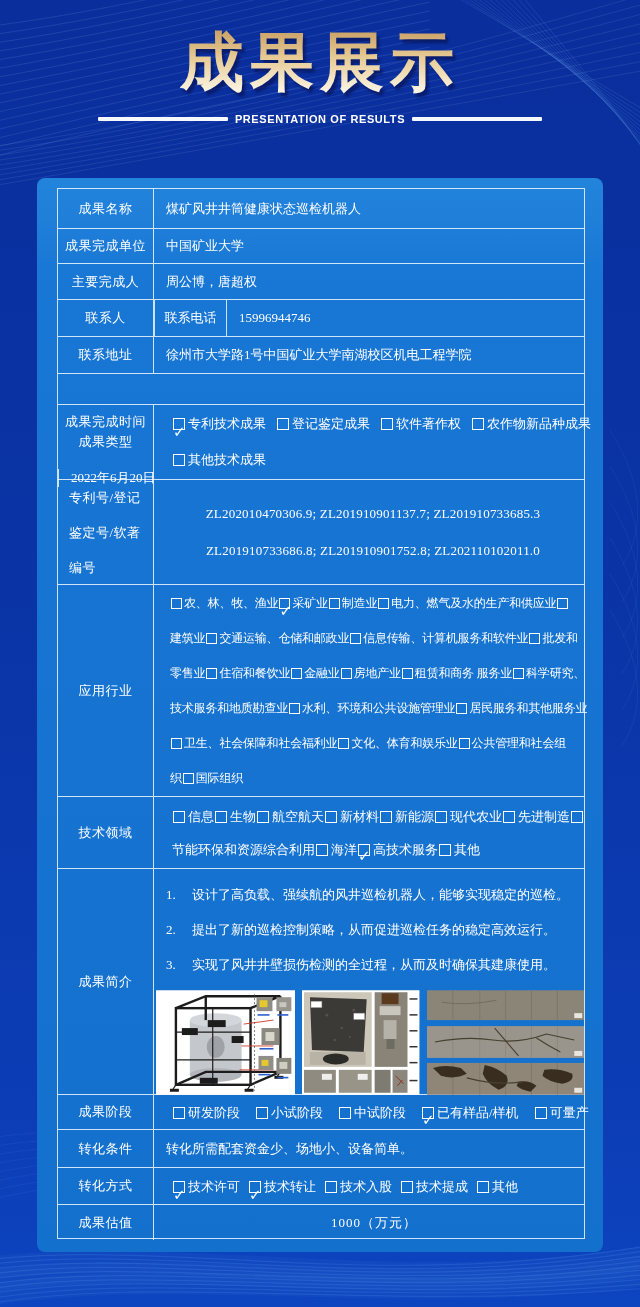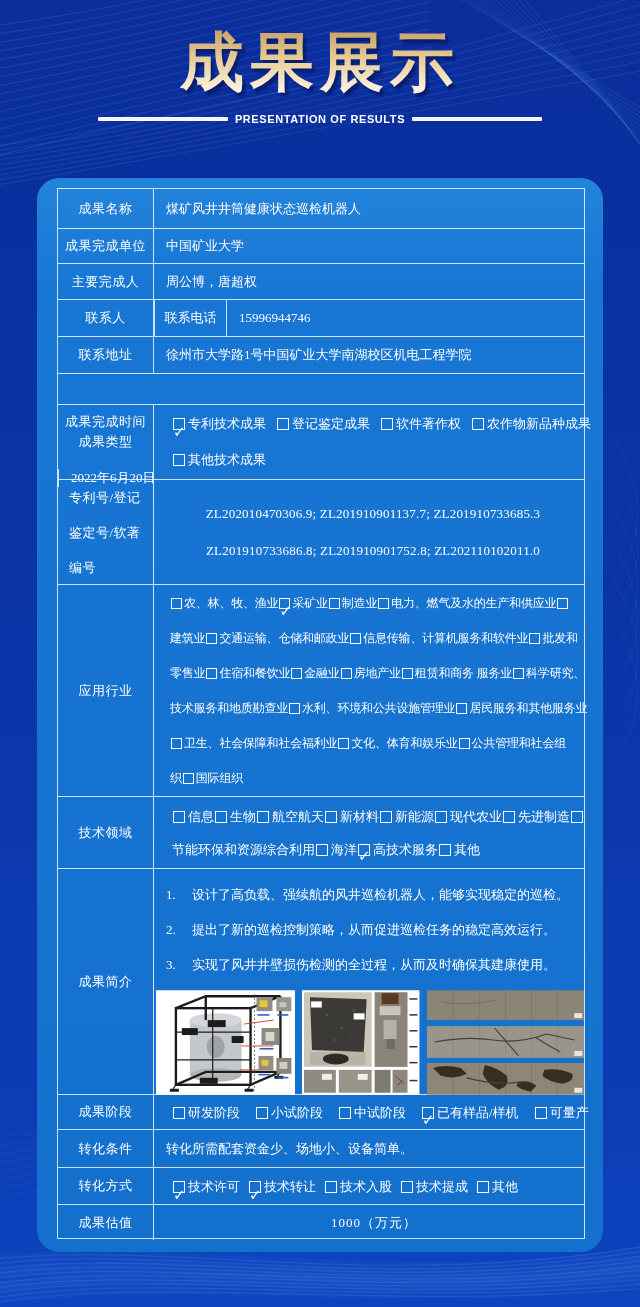--- a/index.html
+++ b/index.html
@@ -27,21 +27,21 @@
   }
   .subtitle-bar{height:4px;width:130px;background:#f5f8ff;border-radius:1px;}
   .subtitle{
     font-family:"Liberation Sans","DejaVu Sans",sans-serif;
     font-weight:bold;font-size:11px;letter-spacing:.6px;color:#ffffff;white-space:nowrap;
   }
   
   .panel{
     position:absolute;left:37px;top:178px;width:566px;height:1074px;z-index:1;
     background:linear-gradient(180deg,#2384dc 0%,#1876d4 10%,#1470cd 100%);
-    border-radius:22px;
+    border-radius:8px;
   }
   .tbl{
     position:absolute;left:20px;top:10px;width:528px;height:1051px;
     border:1px solid rgba(240,248,255,.85);
     box-sizing:border-box;
     font-size:13px;
   }
   .row{display:flex;box-sizing:border-box;border-top:1px solid rgba(240,248,255,.85);}
   .row:first-child{border-top:none;}
   .cell{box-sizing:border-box;}

